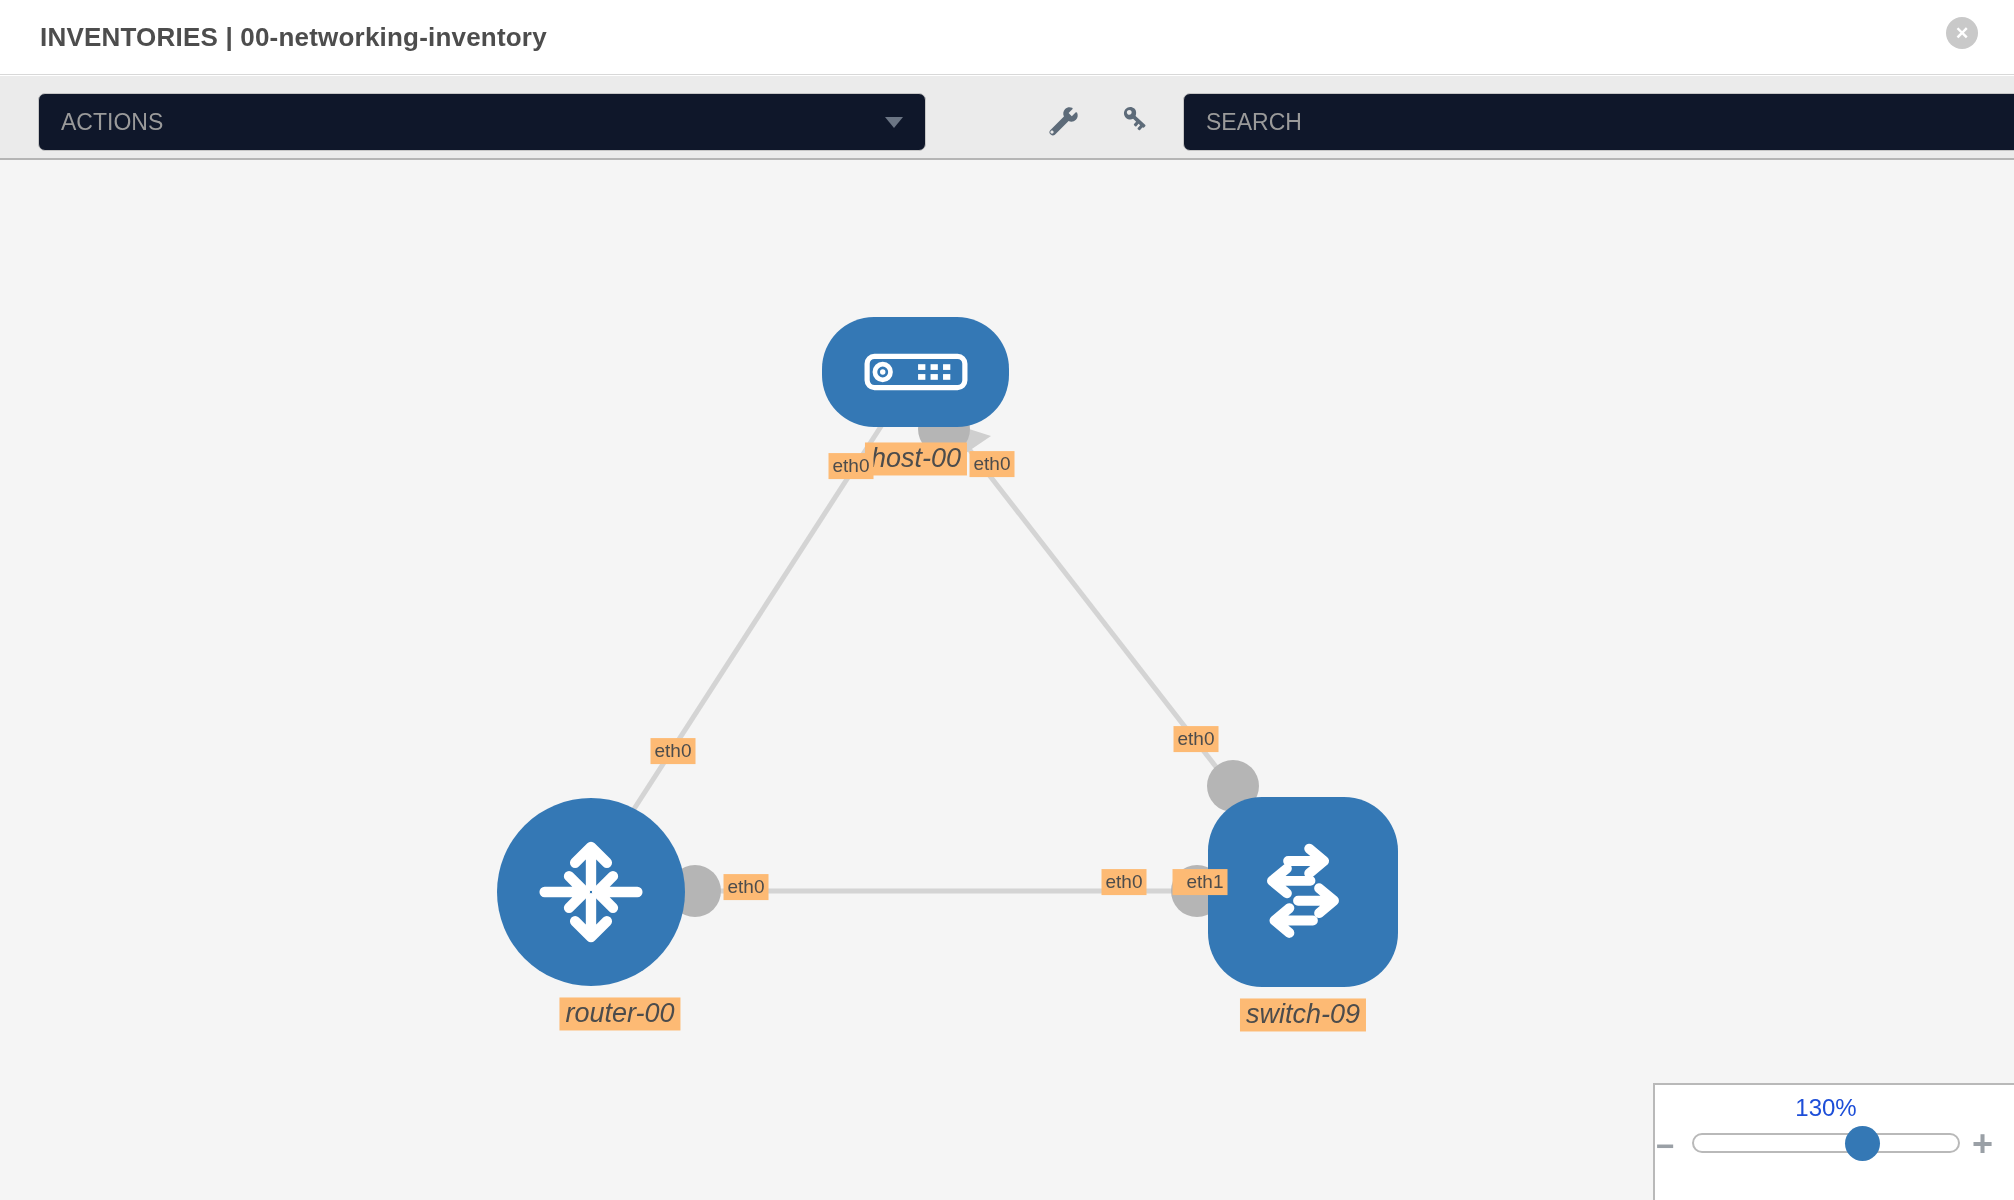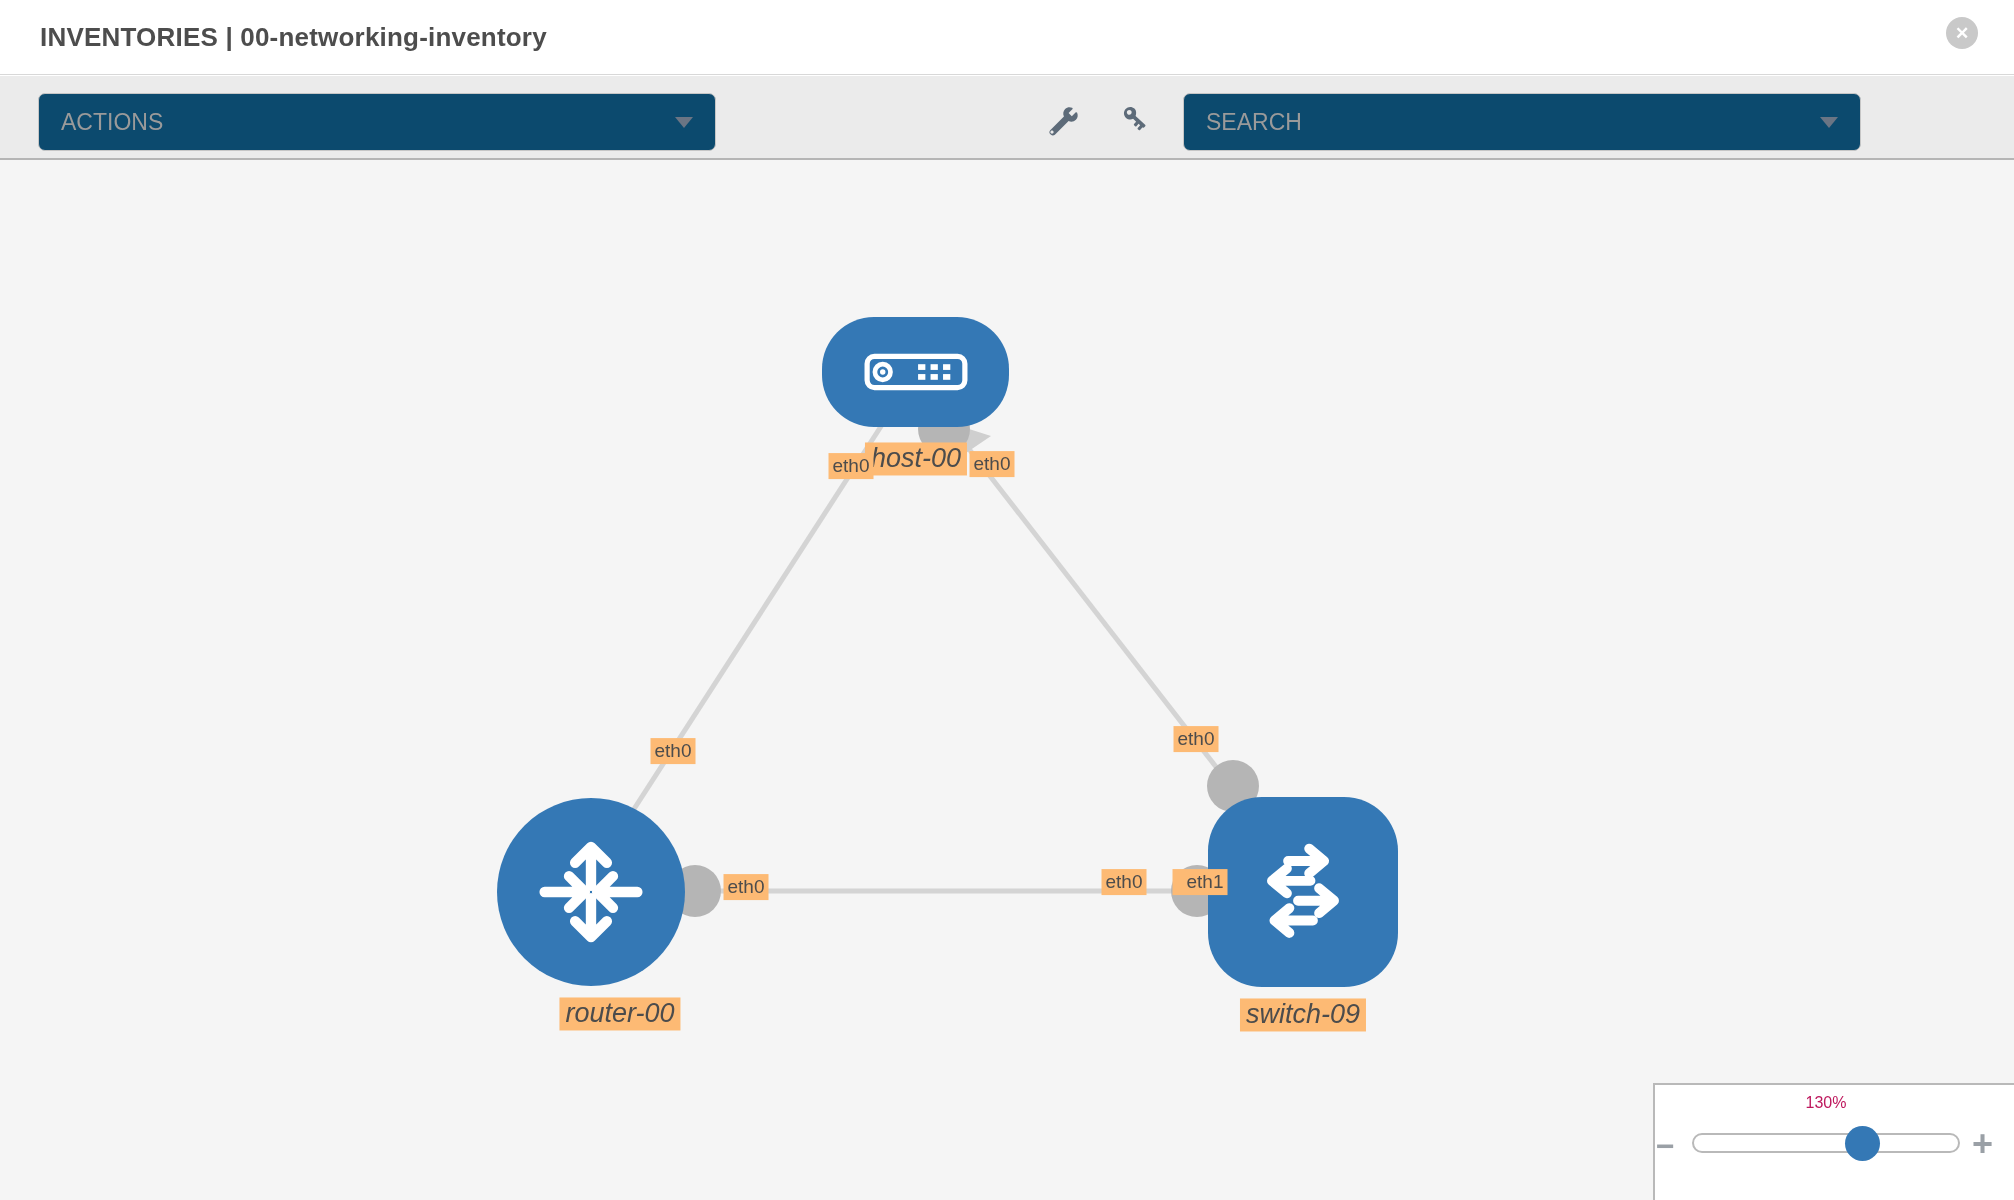--- a/index.html
+++ b/index.html
@@ -13,22 +13,22 @@
   .header-title { position:absolute; left:40px; top:50%; transform:translateY(-50%);
                   font-size:26px; font-weight:bold; color:#4d4d4d; letter-spacing:.2px; }
   .close-btn { position:absolute; right:36px; top:17px; width:32px; height:32px;
                border-radius:50%; background:#c9c9c9; color:#fff;
                display:flex; align-items:center; justify-content:center;
                font-size:17px; font-weight:bold; cursor:pointer; }
 
   
   .toolbar { position:absolute; top:76px; left:0; width:2014px; height:84px;
              background:#ebebeb; border-bottom:2px solid #b5b5b5; }
-  .select-box { position:absolute; top:17px; height:58px; width:678px;
-                background:#0c4a6e; border:1px solid #c6c6c6; border-radius:7px;
+  .select-box { position:absolute; top:17px; height:58px; width:888px;
+                background:#0f172a; border:1px solid #c6c6c6; border-radius:7px;
                 display:flex; align-items:center; color:#9a9a9a; font-size:23px;
                 padding:0 22px; cursor:pointer;gap:48px; }
   .select-box .caret { margin-left:auto; width:0; height:0;
                        border-left:9px solid transparent; border-right:9px solid transparent;
                        border-top:11px solid #6b7584; }
   .actions-box { left:38px; }
   .search-box  { left:1183px; }
   .tool-btn { position:absolute; top:22px; width:48px; height:48px;
               display:flex; align-items:center; justify-content:center; cursor:pointer; }
   .tool-btn svg { fill:#5d6b79; }
@@ -48,21 +48,21 @@
 
   .lbl { position:absolute; transform:translate(-50%,-50%); background:#fdba74;
          color:#4c4c4c; white-space:nowrap; line-height:1.15; }
   .if-label   { font-size:19px; padding:2px 4px; }
   .node-label { font-size:27px; padding:1px 6px;font-style:italic; }
 
   
   .zoom-panel { position:absolute; right:0; bottom:0; width:361px; height:117px;
                 background:#fff; border-left:2px solid #b9b9b9; border-top:2px solid #b9b9b9; }
   .zoom-level { position:absolute; left:37px; top:9px; width:268px; text-align:center;
-                font-size:16px; color:#be185d; }
+                font-size:24px; color:#1d4ed8; }
   .zoom-minus, .zoom-plus { position:absolute; color:#9aa0a6; font-weight:bold;
                             cursor:pointer; line-height:1; }
   .zoom-minus { left:1px; top:45px; font-size:32px; }
   .zoom-plus  { left:317px; top:41px; font-size:36px; }
   .zoom-track { position:absolute; left:37px; top:48px; width:268px; height:20px;
                 background:#fff; border:2px solid #b9b9b9; border-radius:11px; cursor:pointer; }
   .zoom-knob  { position:absolute; left:190px; top:41px; width:35px; height:35px;
                 border-radius:50%; background:#3478b5; cursor:grab; }
 </style>
 </head>

